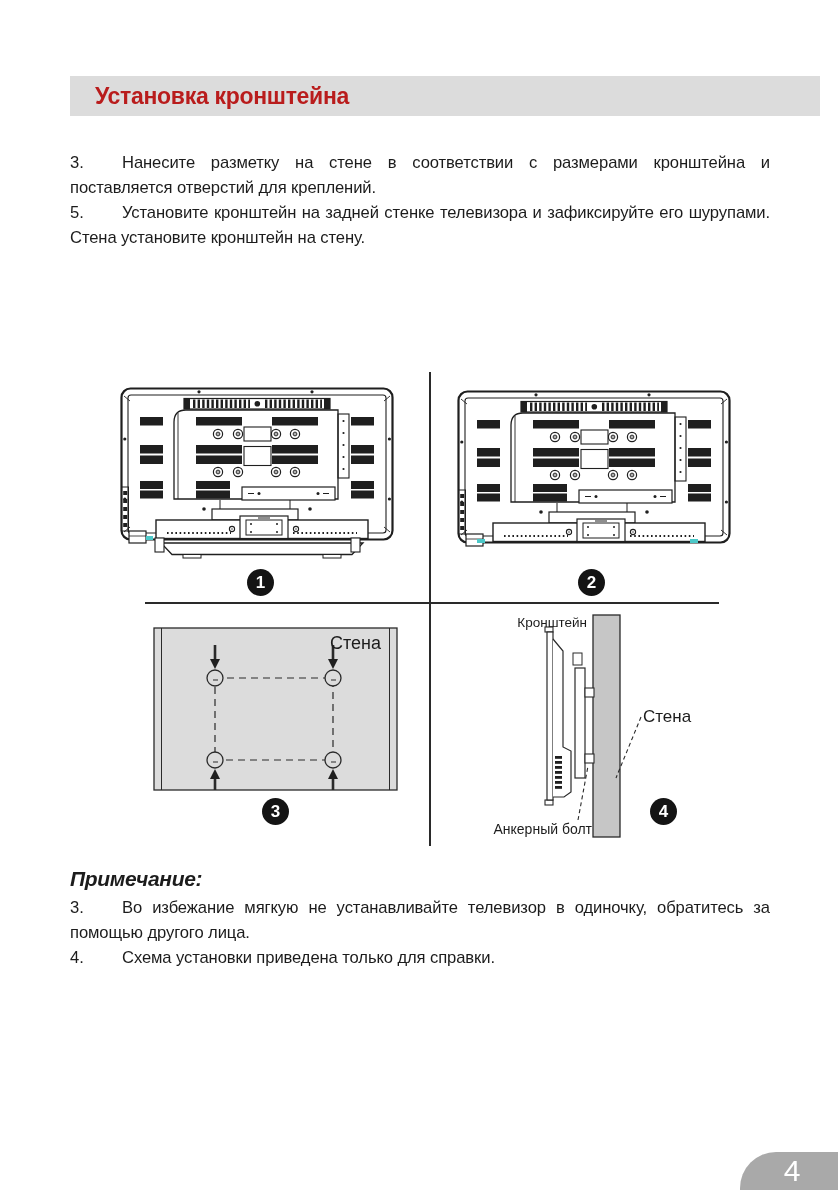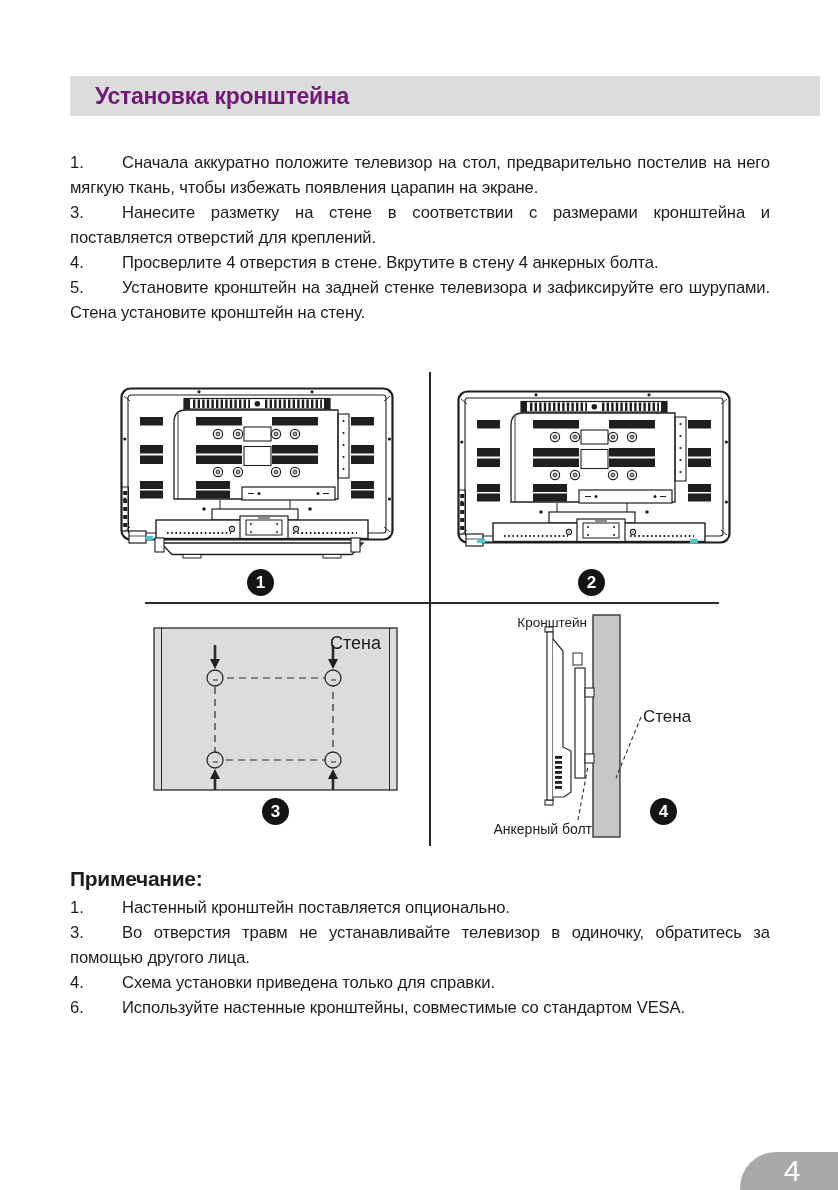--- a/index.html
+++ b/index.html
@@ -7,29 +7,29 @@
     position:relative;width:838px;height:1190px;background:#ffffff;
     font-family:"Liberation Sans", sans-serif;color:#1c1c1c;overflow:hidden;
     margin:0 auto;
   }
   
   #title-band{
     position:absolute;left:70px;top:76px;width:750px;height:40px;
     background:#dcdcdc;display:flex;align-items:center;
   }
   #title-band .title{
-    padding-left:25px;font-size:23px;font-weight:bold;color:#701a75;letter-spacing:-0.3px;
+    padding-left:25px;font-size:23px;font-weight:bold;color:#b91c1c;letter-spacing:-0.3px;
   }
   
   .textblock{position:absolute;left:70px;width:700px;font-size:16.6px;line-height:25px;letter-spacing:-0.1px;}
   #instructions{top:150px;}
   #notes{top:866px;}
   .item{margin:0;text-align:justify;}
   .item .inum{display:inline-block;width:52px;}
-  .notes-heading{font-size:21px;font-weight:bold;line-height:26px;margin:0 0 3px 0;letter-spacing:-0.3px;}
+  .notes-heading{font-size:21px;font-weight:bold;line-height:26px;margin:0 0 3px 0;letter-spacing:-0.3px;font-style:italic;}
   
   .divider{position:absolute;background:#2a2a2a;}
   #divider-v{left:429px;top:372px;width:1.6px;height:474px;}
   #divider-h{left:145px;top:602px;width:574px;height:1.6px;}
   .fig{position:absolute;}
   #fig1{left:120px;top:387px;}
   #fig2{left:457px;top:390px;}
   #fig3{left:130px;top:618px;}
   #fig4{left:460px;top:608px;}
   
@@ -174,23 +174,21 @@
         <rect x="203" y="167.5" width="18" height="3.5" stroke-width="1" fill="#ffffff"></rect>
       </g>
     </defs>
   </svg>
 
   <div id="title-band">
     <span class="title">Установка кронштейна</span>
   </div>
 
   <div class="textblock" id="instructions">
-    <p class="item"><span class="inum">1.</span><span>Сначала аккуратно положите телевизор на стол, предварительно постелив на него мягкую ткань, чтобы избежать появления царапин на экране.</span></p>
     <p class="item"><span class="inum">3.</span><span>Нанесите разметку на стене в соответствии с размерами кронштейна и поставляется отверстий для креплений.</span></p>
-    <p class="item"><span class="inum">4.</span><span>Просверлите 4 отверстия в стене. Вкрутите в стену 4 анкерных болта.</span></p>
     <p class="item"><span class="inum">5.</span><span>Установите кронштейн на задней стенке телевизора и зафиксируйте его шурупами. Стена установите кронштейн на стену.</span></p>
   </div>
 
   <div class="divider" id="divider-v"></div>
   <div class="divider" id="divider-h"></div>
 
   <svg class="fig" id="fig1" width="274" height="174" viewBox="0 0 274 174">
     <use href="#tv-body"></use>
     <use href="#tv-feet"></use>
     <rect x="26" y="149" width="7" height="4" fill="#4cc8c8"></rect>
@@ -264,21 +262,19 @@
     <text x="132" y="226" font-size="14" text-anchor="end">Анкерный болт</text>
   </svg>
 
   <div class="chip" id="chip1">1</div>
   <div class="chip" id="chip2">2</div>
   <div class="chip" id="chip3">3</div>
   <div class="chip" id="chip4">4</div>
 
   <div class="textblock" id="notes">
     <p class="notes-heading">Примечание:</p>
-    <p class="item"><span class="inum">1.</span><span>Настенный кронштейн поставляется опционально.</span></p>
-    <p class="item"><span class="inum">3.</span><span>Во отверстия травм не устанавливайте телевизор в одиночку, обратитесь за помощью другого лица.</span></p>
+    <p class="item"><span class="inum">3.</span><span>Во избежание мягкую не устанавливайте телевизор в одиночку, обратитесь за помощью другого лица.</span></p>
     <p class="item"><span class="inum">4.</span><span>Схема установки приведена только для справки.</span></p>
-    <p class="item"><span class="inum">6.</span><span>Используйте настенные кронштейны, совместимые со стандартом VESA.</span></p>
   </div>
 
   <div id="page-badge">4</div>
 
 </div>
 
 </body></html>

